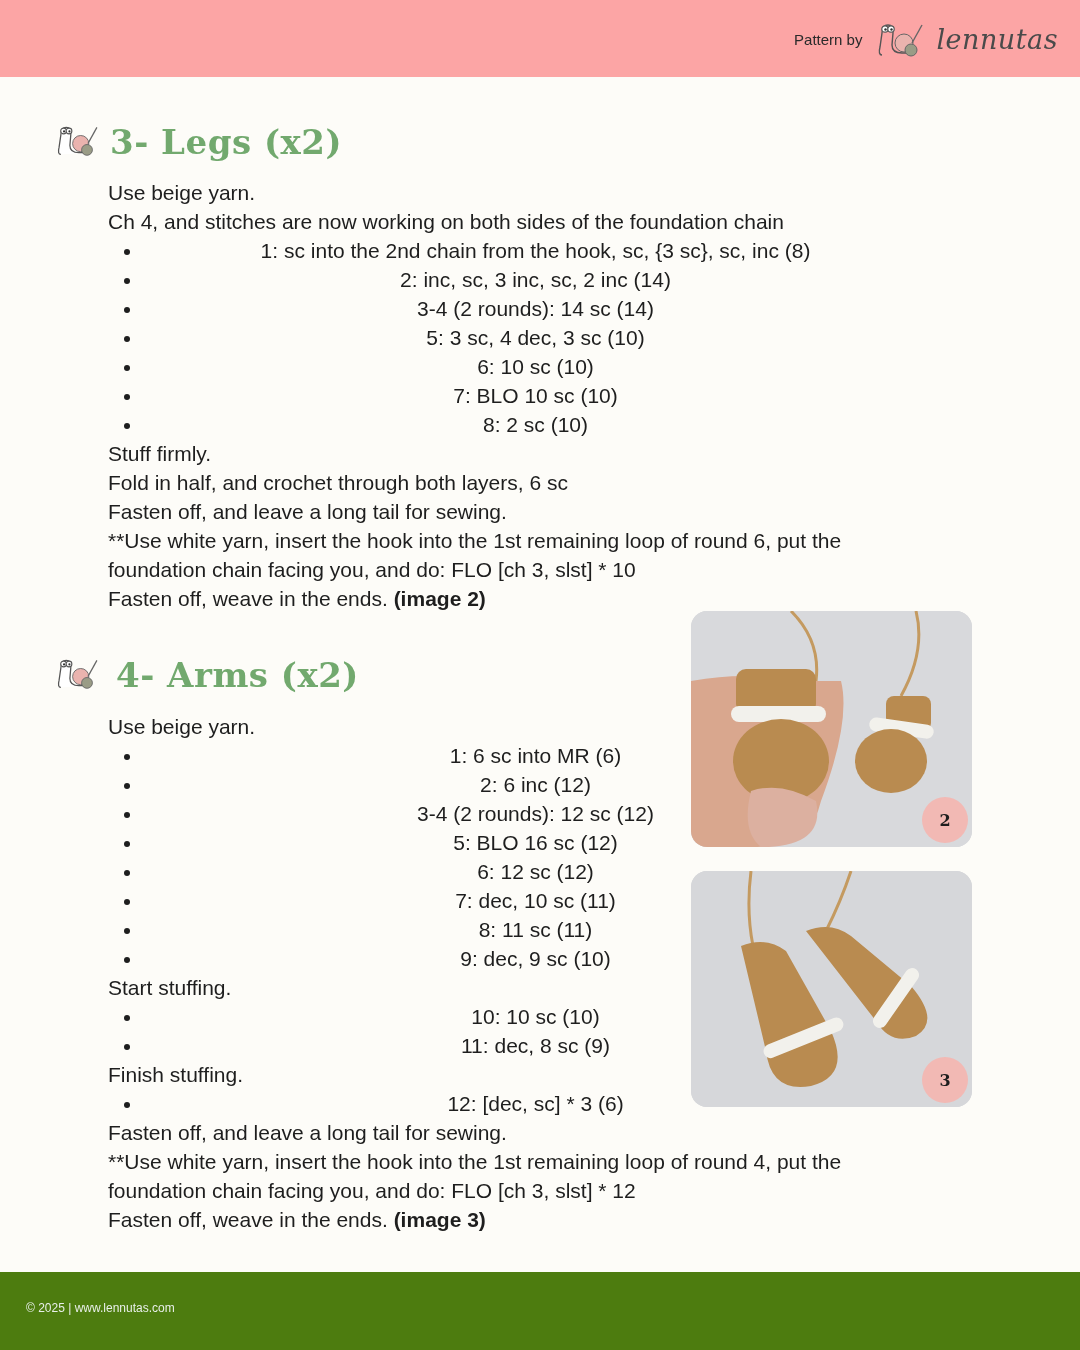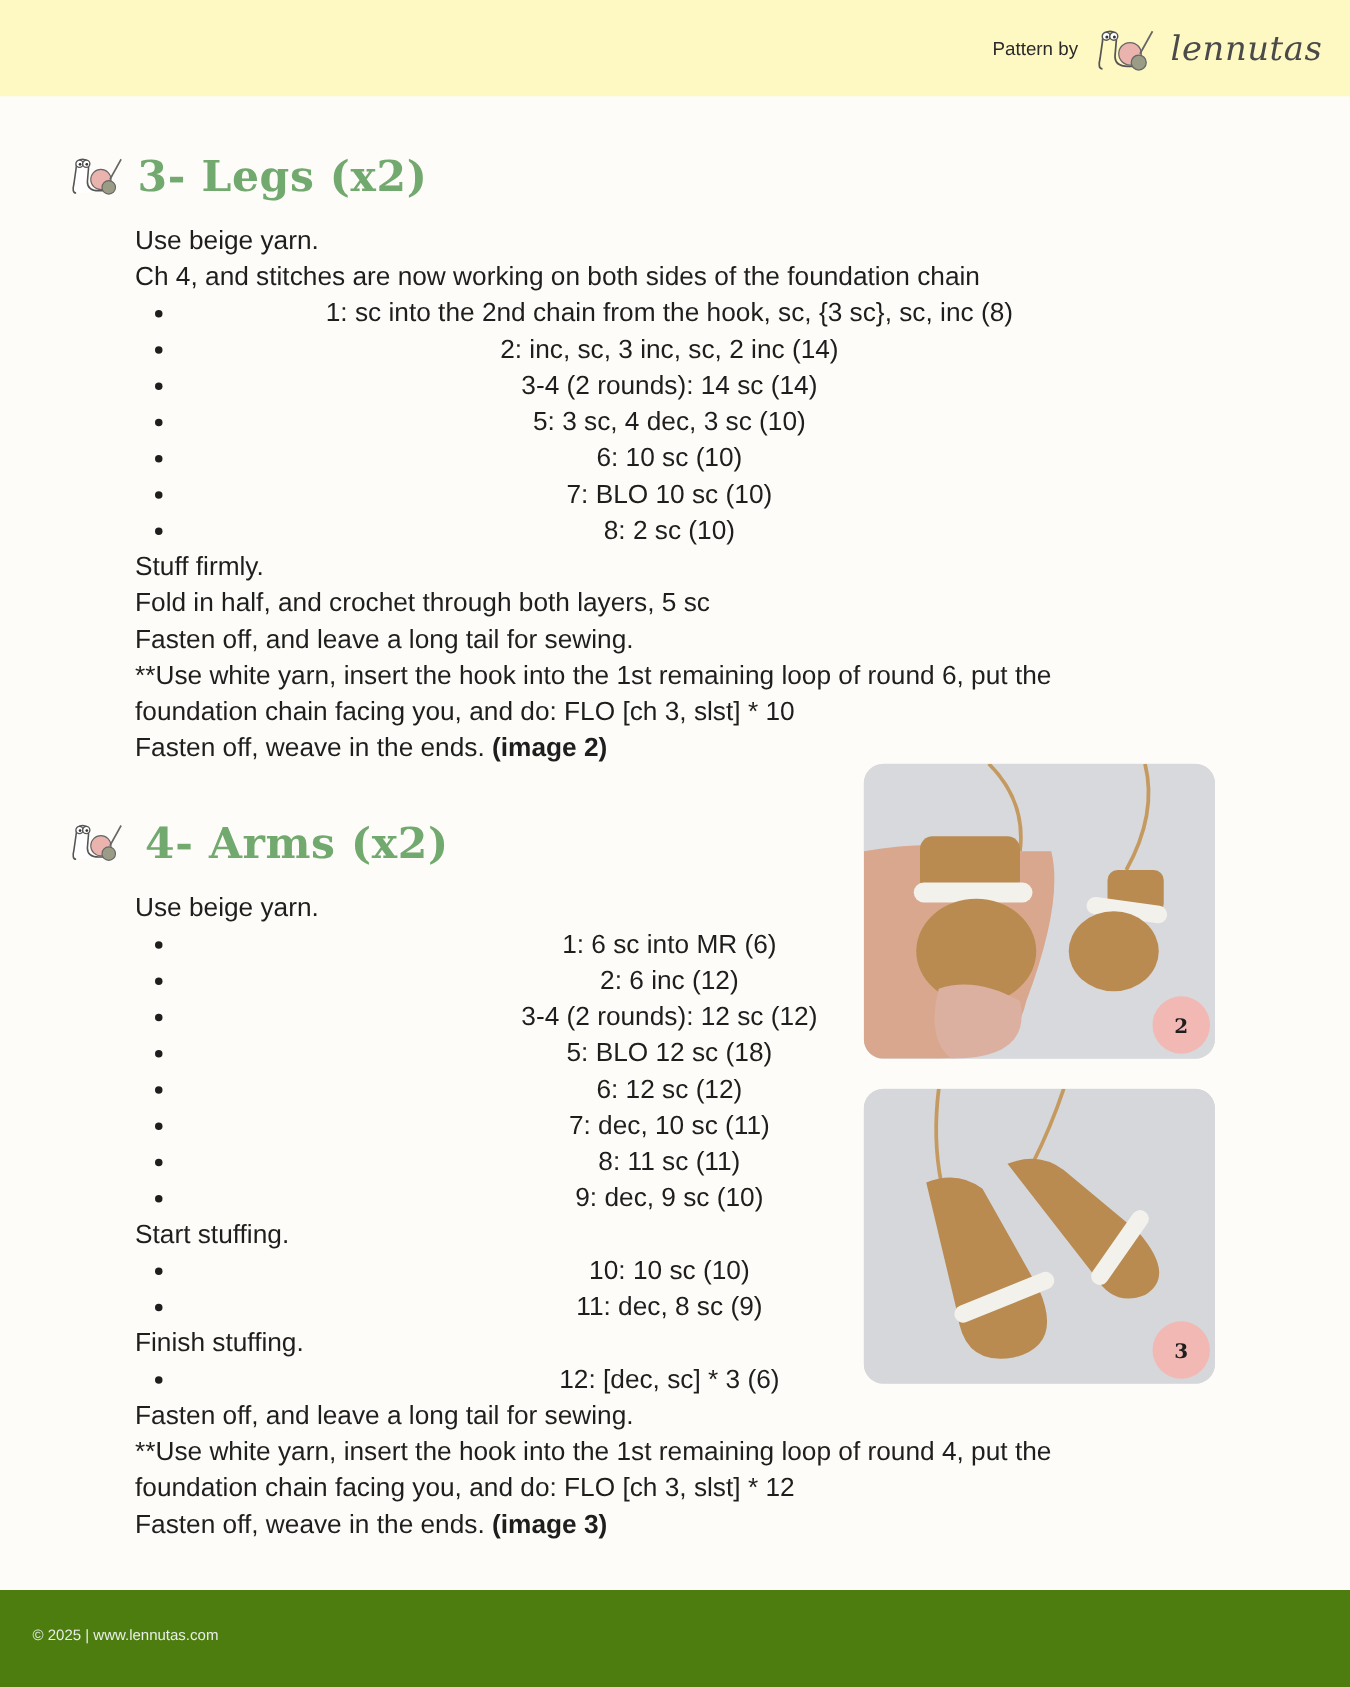--- a/index.html
+++ b/index.html
@@ -4,21 +4,21 @@
 <style>
   html, body { margin: 0; padding: 0; }
   body {
     width: 1080px; height: 1350px; position: relative; overflow: hidden;
     background: #fdfcf8;
     font-family: "Liberation Sans", "DejaVu Sans", sans-serif;
     color: #1e1e1e;
   }
   .header {
     position: absolute; left: 0; top: 0; width: 1080px; height: 77px;
-    background: #fef9c3;
+    background: #fca5a5;
   }
   .brand {
     position: absolute; right: 22px; top: 14px; height: 50px;
     display: flex; align-items: center; gap: 8px;
   }
   .brand-prefix { font-size: 15px; color: #2a2a2a; margin-right: 4px; }
   .brand-name {
     font-family: "DejaVu Serif", serif; font-style: italic;
     font-size: 27px; color: #4a4a4a; letter-spacing: 0.5px;
   }
@@ -95,21 +95,21 @@
   <ul>
     <li>1: sc into the 2nd chain from the hook, sc, {3 sc}, sc, inc (8)</li>
     <li>2: inc, sc, 3 inc, sc, 2 inc (14)</li>
     <li>3-4 (2 rounds): 14 sc (14)</li>
     <li>5: 3 sc, 4 dec, 3 sc (10)</li>
     <li>6: 10 sc (10)</li>
     <li>7: BLO 10 sc (10)</li>
     <li>8: 2 sc (10)</li>
   </ul>
   <p>Stuff firmly.</p>
-  <p>Fold in half, and crochet through both layers, 5 sc</p>
+  <p>Fold in half, and crochet through both layers, 6 sc</p>
   <p>Fasten off, and leave a long tail for sewing.</p>
   <p style="width:820px;">**Use white yarn, insert the hook into the 1st remaining loop of round 6, put the foundation chain facing you, and do: FLO [ch 3, slst] * 10</p>
   <p><span>Fasten off, weave in the ends. </span><b>(image 2)</b></p>
 </div>
 
 <div class="section-title" style="top:655px;gap:12px;">
   <svg class="snail" viewBox="0 0 54 40">
     <path d="M8 36 Q4 36 6 28 L8 14 Q8 6 14 6 Q20 6 19 14 L18 26 Q18 34 28 34 L40 34" fill="#fff" stroke="#555" stroke-width="1.4"></path>
     <circle cx="11" cy="10" r="3.2" fill="#fff" stroke="#555" stroke-width="1.2"></circle>
     <circle cx="17" cy="10" r="3.2" fill="#fff" stroke="#555" stroke-width="1.2"></circle>
@@ -121,21 +121,21 @@
   </svg>
   <h2>4- Arms (x2)</h2>
 </div>
 
 <div class="content" style="top:712px;">
   <p>Use beige yarn.</p>
   <ul>
     <li>1: 6 sc into MR (6)</li>
     <li>2: 6 inc (12)</li>
     <li>3-4 (2 rounds): 12 sc (12)</li>
-    <li>5: BLO 12 sc (18)</li>
+    <li>5: BLO 16 sc (12)</li>
     <li>6: 12 sc (12)</li>
     <li>7: dec, 10 sc (11)</li>
     <li>8: 11 sc (11)</li>
     <li>9: dec, 9 sc (10)</li>
   </ul>
   <p>Start stuffing.</p>
   <ul>
     <li>10: 10 sc (10)</li>
     <li>11: dec, 8 sc (9)</li>
   </ul>

